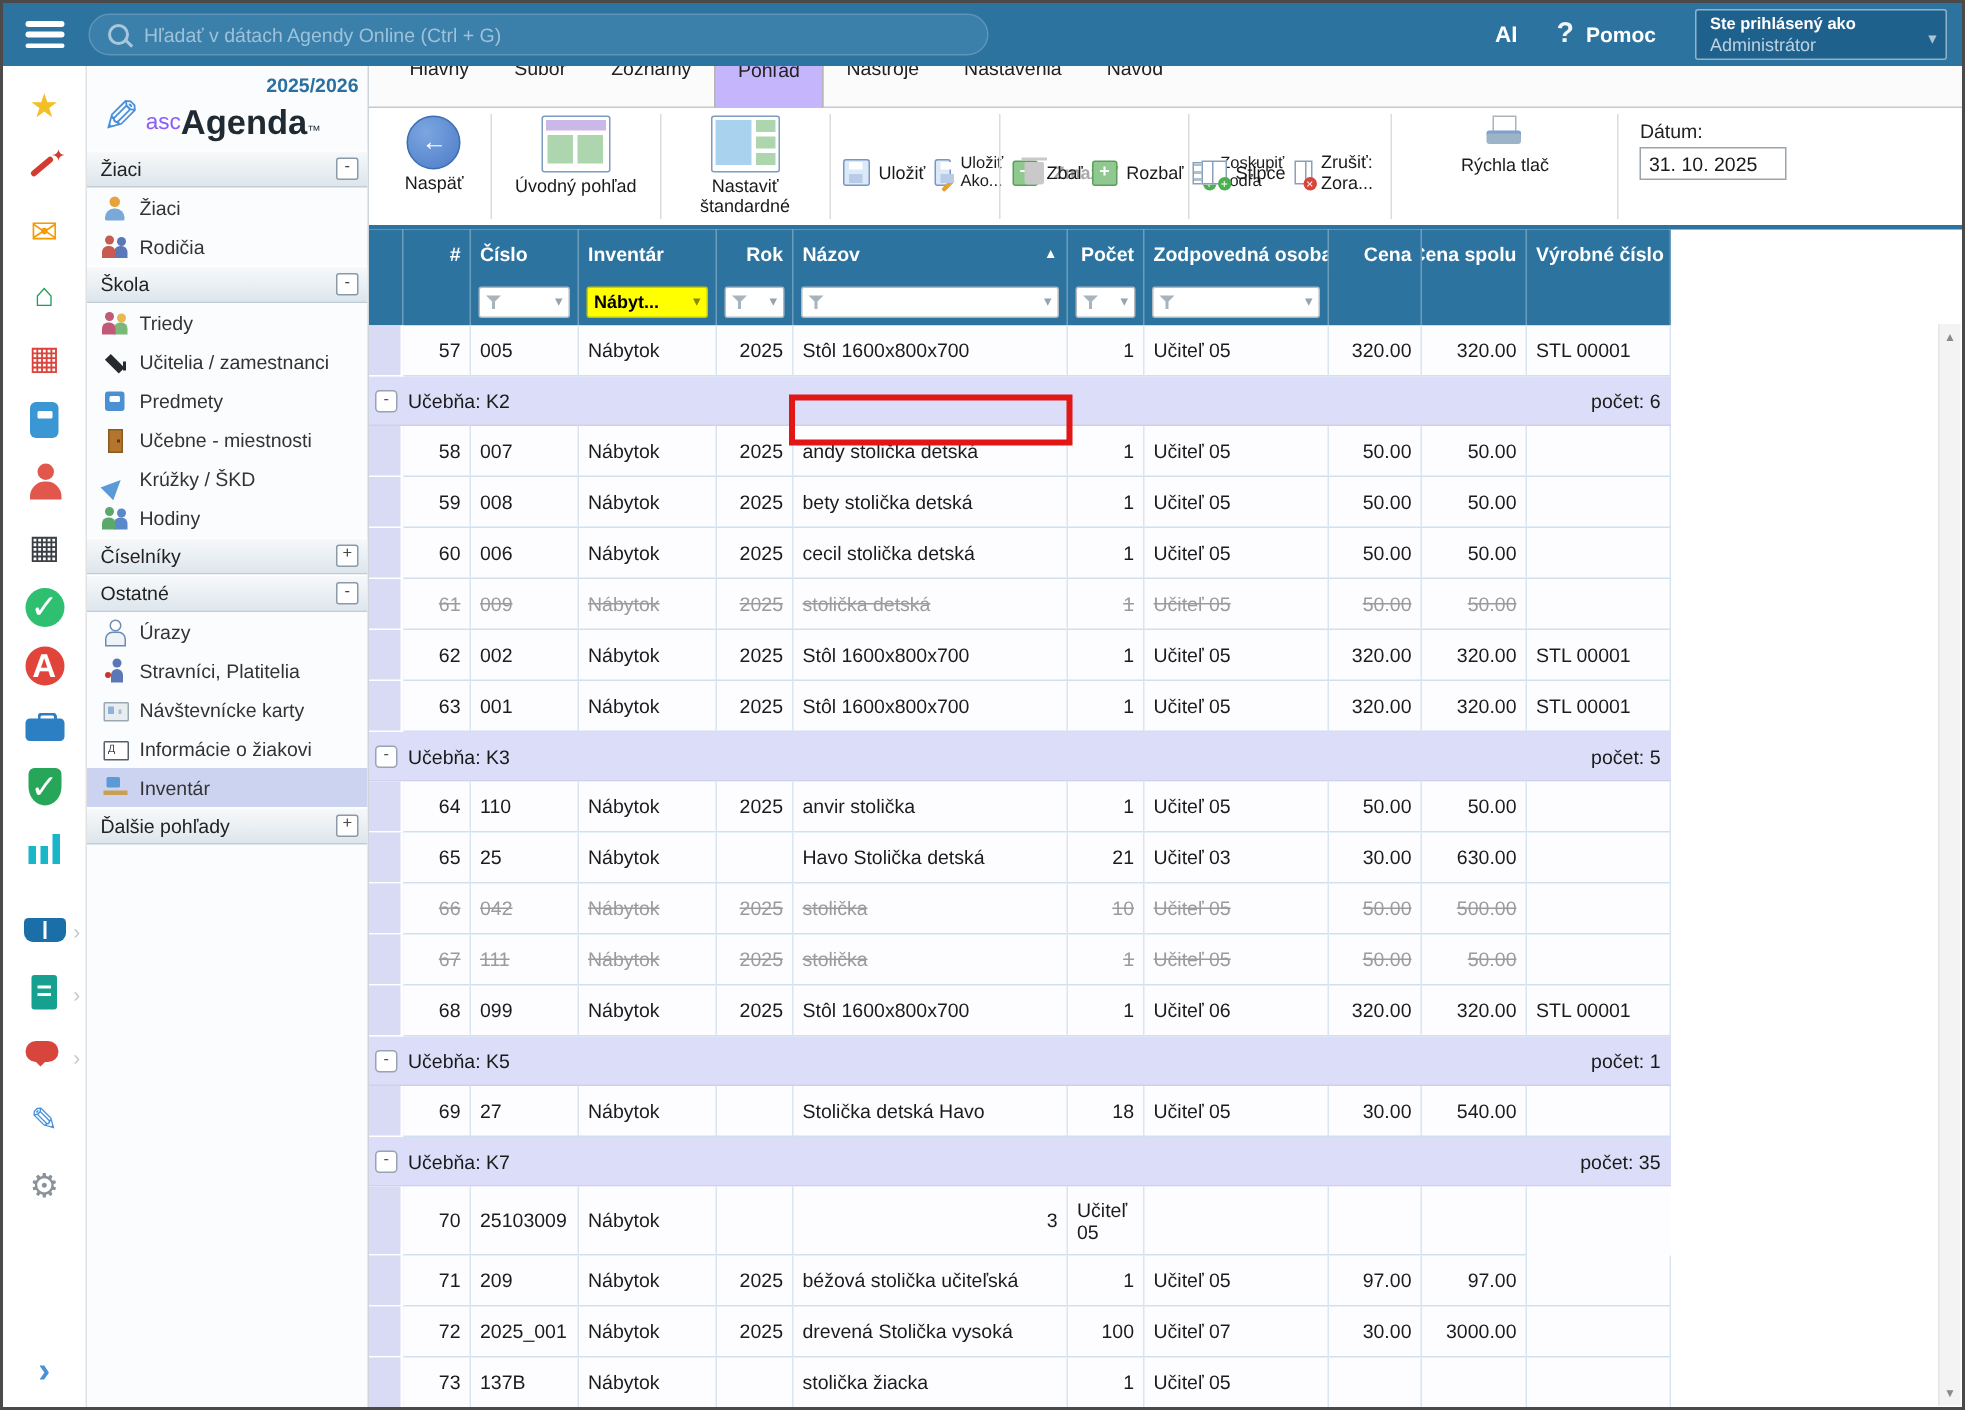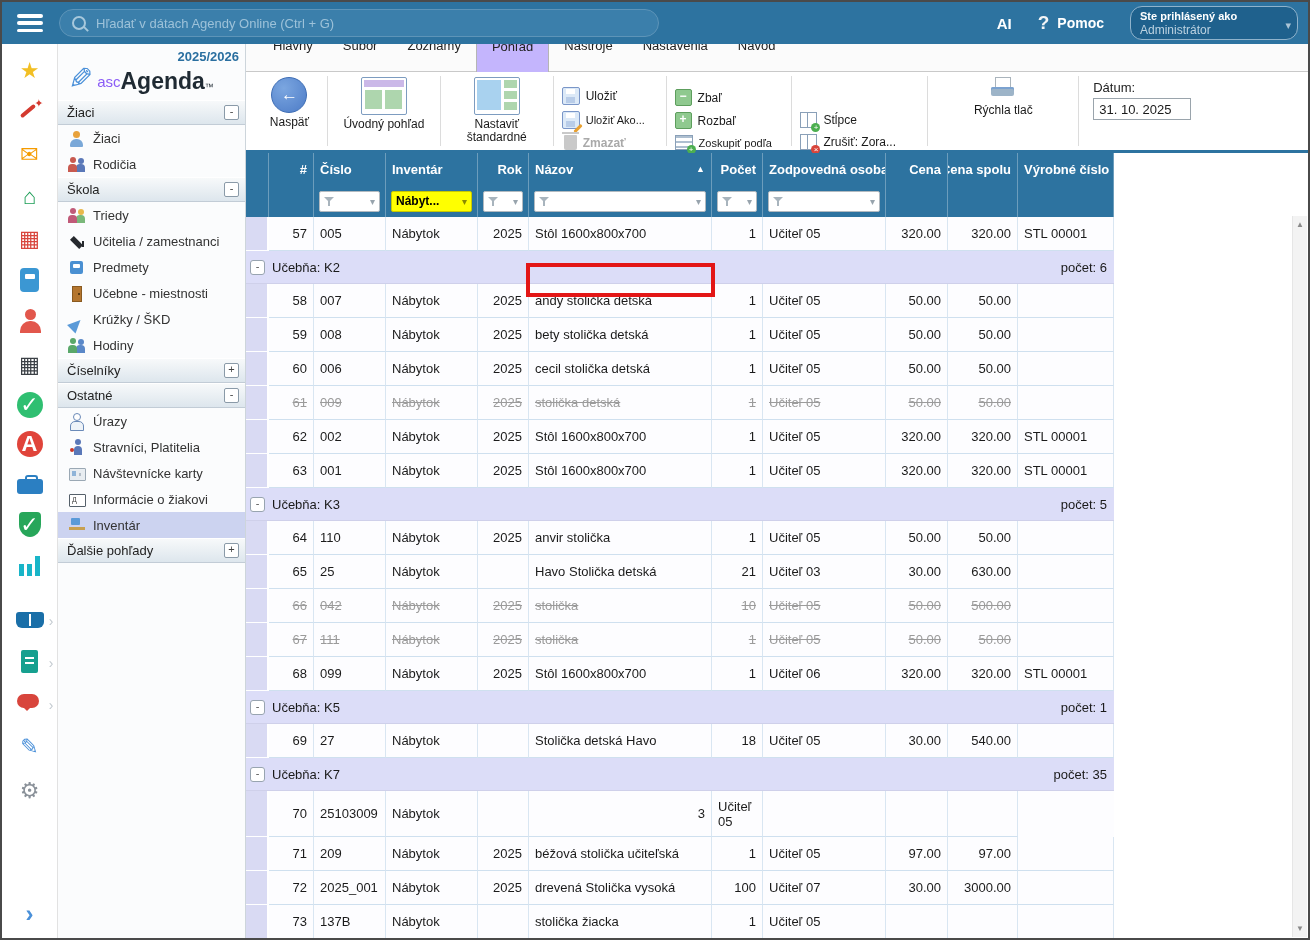--- a/index.html
+++ b/index.html
@@ -12,21 +12,21 @@
   .burger i{display:block;height:3.5px;background:#fff;border-radius:2px;}
   .searchbox{position:relative;margin-left:16px;width:600px;height:28px;background:#3b7fab;border:1px solid #5d94b8;border-radius:14px;display:flex;align-items:center;box-sizing:border-box;}
   .mag{width:10px;height:10px;border:2px solid #a7c8dc;border-radius:50%;margin-left:12px;position:relative;flex:0 0 auto;}
   .mag::after{content:"";position:absolute;width:6px;height:2px;background:#a7c8dc;transform:rotate(45deg);right:-5px;bottom:-2px;}
   .searchbox input{flex:1;background:transparent;border:none;outline:none;color:#d5e6f1;font-size:13px;padding:0 10px;}
   .searchbox input::placeholder{color:#9dc2d9;}
   .top-right{margin-left:auto;display:flex;align-items:center;gap:26px;padding-right:10px;}
   .ai{color:#fff;font-weight:bold;font-size:15px;}
   .help{display:flex;align-items:center;gap:8px;color:#fff;font-weight:bold;font-size:14px;cursor:pointer;}
   .help .q{font-size:19px;color:#f2f4f6;}
-  .userbox{position:relative;width:168px;height:34px;background:#1f618d;border:1px solid #8fb3cc;border-radius:12px;padding:2px 20px 2px 9px;box-sizing:border-box;cursor:pointer;}
+  .userbox{position:relative;width:168px;height:34px;background:#1f618d;border:1px solid #8fb3cc;border-radius:2px;padding:2px 20px 2px 9px;box-sizing:border-box;cursor:pointer;}
   .userbox .l1{color:#fff;font-size:11px;font-weight:bold;line-height:14px;}
   .userbox .l2{color:#bcd2e1;font-size:12px;line-height:14px;}
   .userbox .uchev{position:absolute;right:6px;top:12px;color:#aac4d6;font-size:11px;}
 
   
   .rail{position:absolute;left:0;top:42px;bottom:0;width:56px;background:#fff;border-right:1px solid #e2e2e2;display:flex;flex-direction:column;align-items:center;padding-top:12px;box-sizing:border-box;}
   .rail-ic{position:relative;width:36px;height:29px;margin-bottom:13px;display:flex;align-items:center;justify-content:center;cursor:pointer;flex:0 0 auto;}
   .rail-ic .g{font-size:22px;line-height:1;}
   .rail-ic .caret-g{position:absolute;right:-6px;top:7px;color:#c2c9cf;font-size:14px;}
   [data-name="magic-wand-icon"]::before{content:"";position:absolute;left:7px;top:11px;width:18px;height:4px;background:#d43a2f;border-radius:2px;transform:rotate(-40deg);}
@@ -107,21 +107,21 @@
   .g-back{width:75px;}
   .ic-back{width:34px;height:34px;border-radius:50%;background:radial-gradient(circle at 35% 30%,#7ba6e0,#4d7cc7);border:1px solid #3c6cb4;color:#fff;font-size:17px;font-weight:bold;display:flex;align-items:center;justify-content:center;}
   .g-home{width:112px;}
   .ic-win1{width:44px;height:36px;border:1px solid #7d9cc0;background:#fff;position:relative;border-radius:2px;}
   .ic-win1::before{content:"";position:absolute;left:2px;top:2px;right:2px;height:7px;background:#cbb8e8;}
   .ic-win1::after{content:"";position:absolute;left:3px;top:12px;width:17px;height:19px;background:#aed6ae;box-shadow:20px 0 0 #aed6ae;}
   .g-setdef{width:112px;}
   .ic-win2{width:44px;height:36px;border:1px solid #7d9cc0;background:#fff;position:relative;border-radius:2px;}
   .ic-win2::before{content:"";position:absolute;left:2px;top:2px;width:24px;height:30px;background:#a9d2ef;}
   .ic-win2::after{content:"";position:absolute;right:2px;top:2px;width:13px;height:8px;background:#aed6ae;box-shadow:0 11px 0 #aed6ae,0 22px 0 #aed6ae;}
-  .rb-stack{width:112px;display:flex;flex-direction:column;justify-content:flex-end;padding:8px 0 0 8px;box-sizing:border-box;gap:6px;}
+  .rb-stack{width:112px;display:flex;flex-direction:row;justify-content:flex-start;padding:8px 0 0 8px;box-sizing:border-box;gap:6px;}
   .rb-stack.w125{width:125px;}
   .rb-stack.w135{width:135px;}
   .srow{display:flex;align-items:center;gap:6px;font-size:12px;color:#1a1a1a;cursor:pointer;}
   .srow .sm{font-size:11px;}
   .srow.disabled{color:#a9a9a9;cursor:default;font-weight:bold;}
   .ic-save{width:16px;height:16px;background:#dce9f7;border:1px solid #7a96c8;border-radius:2px;position:relative;}
   .ic-save::before{content:"";position:absolute;left:3px;top:1px;width:9px;height:5px;background:#fff;}
   .ic-save::after{content:"";position:absolute;left:3px;bottom:1px;width:9px;height:6px;background:#b8cce8;}
   .ic-saveas{position:relative;}
   .ic-saveas .pencil{position:absolute;right:-4px;bottom:-2px;width:10px;height:3px;background:#e8a030;transform:rotate(-45deg);border-radius:1px;}

